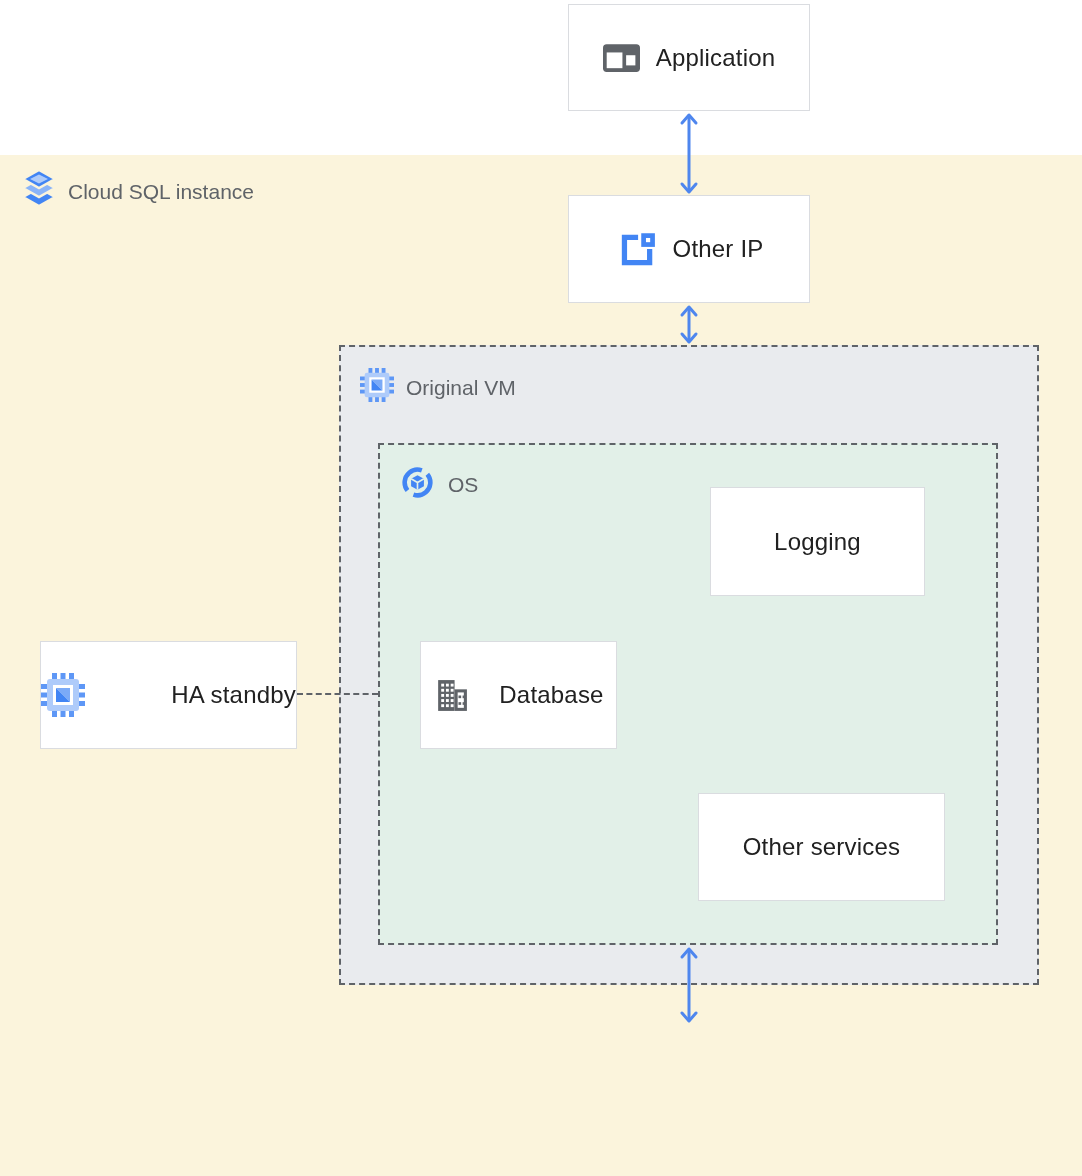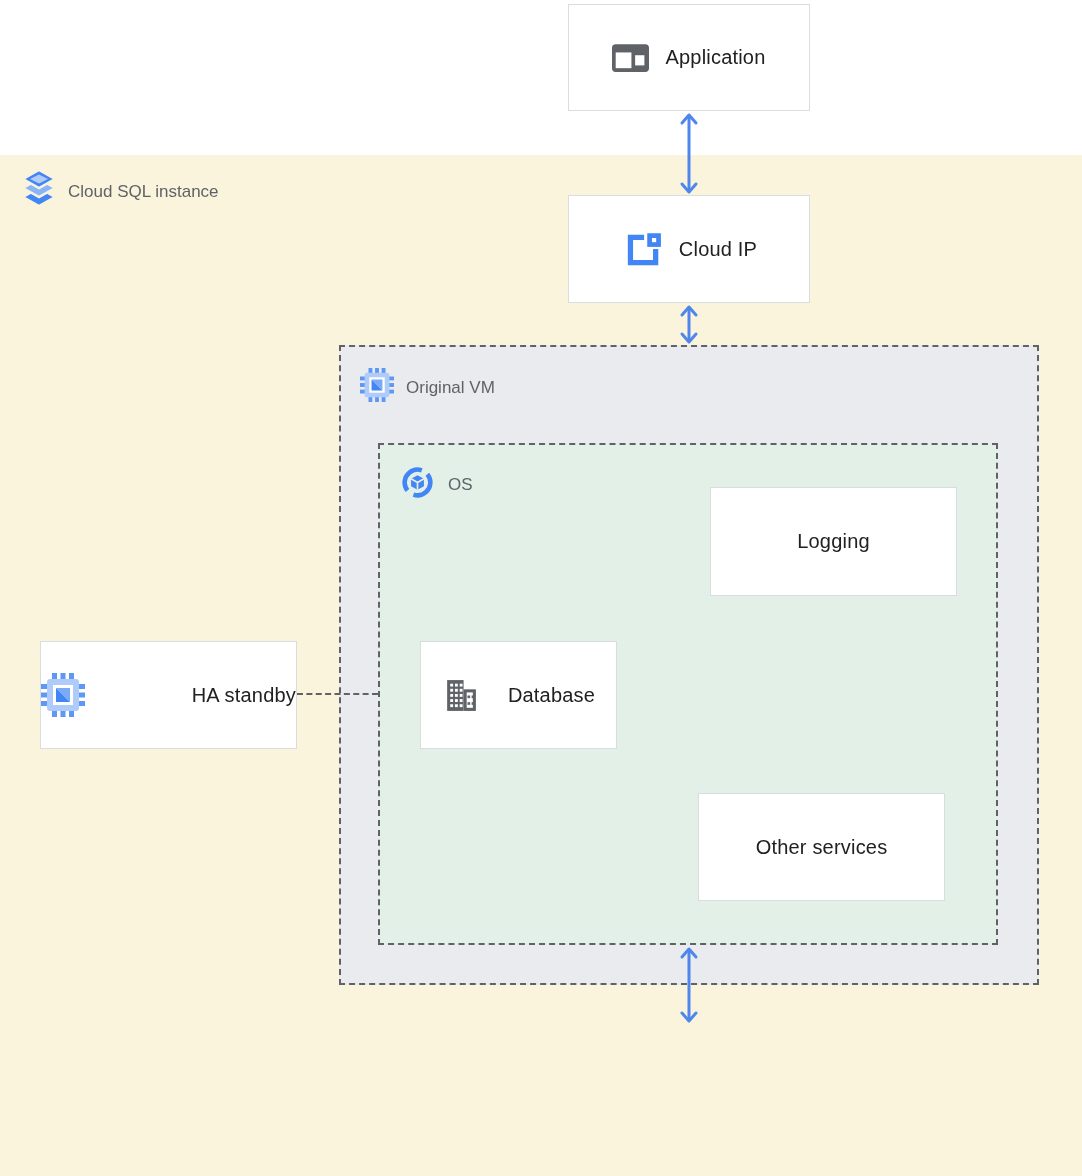--- a/index.html
+++ b/index.html
@@ -7,34 +7,34 @@
     position:relative;width:1082px;height:1176px;overflow:hidden;
     font-family:"Liberation Sans","DejaVu Sans",sans-serif;background:#ffffff;
   }
   .instance-band{position:absolute;left:0;top:155px;width:1082px;height:1021px;background:#FBF4DC;}
   .region{position:absolute;border:2px dashed #5F6368;box-sizing:border-box;}
   .region-vm{left:339px;top:345px;width:700px;height:640px;background:#E9EBEE;}
   .region-os{left:378px;top:443px;width:620px;height:502px;background:#E2F0E8;}
   .node{
     position:absolute;background:#fff;border:1px solid #DADCE0;box-sizing:border-box;
     display:flex;align-items:center;justify-content:center;
-    font-size:20px;color:#212121;letter-spacing:0.2px;
+    font-size:24px;color:#212121;letter-spacing:0.2px;
   }
   .node .icon{flex:0 0 auto;display:flex;}
   .node .gap{margin-left:16px;}
   .node-application{left:568px;top:4px;width:242px;height:107px;}
   .node-static-ip{left:568px;top:195px;width:242px;height:108px;}
-  .node-logging{left:710px;top:487px;width:247px;height:109px;text-align:center;}
+  .node-logging{left:710px;top:487px;width:215px;height:109px;text-align:center;}
   .node-database{left:420px;top:641px;width:197px;height:108px;gap:13px;}
   .node-monitoring{left:710px;top:641px;width:247px;height:108px;}
   .node-other{left:698px;top:793px;width:247px;height:108px;}
   .node-ha{left:40px;top:641px;width:257px;height:108px;justify-content:space-between;}
   .node-pd{left:568px;top:1024px;width:242px;height:111px;}
   .node-pd .pd-text{width:112px;line-height:27px;margin-left:20px;}
-  .region-label{position:absolute;display:flex;align-items:center;color:#5F6368;font-size:17px;}
+  .region-label{position:absolute;display:flex;align-items:center;color:#5F6368;font-size:21px;}
   .label-sql{left:23px;top:167px;gap:13px;}
   .label-vm{left:360px;top:368px;gap:12px;}
   .label-os{left:401px;top:466px;gap:14px;}
   .connector{position:absolute;left:297px;top:693px;width:81px;height:0;border-top:2px dashed #5F6368;}
   .arrow{position:absolute;left:679px;}
   .arrow line,.arrow path{stroke:#4E86EE;stroke-width:3;fill:none;stroke-linecap:round;stroke-linejoin:round;}
   .a1{top:112px;} .a2{top:304px;} .a3{top:946px;}
 </style>
 </head>
 <body>
@@ -108,21 +108,21 @@
   </div>
 
   <div class="node node-static-ip">
     <span class="icon">
       <svg viewBox="0 0 40 40" width="42" height="42">
         <path d="M22,9 H9 V33 H33 V20" fill="none" stroke="#4285F4" stroke-width="5"></path>
         <rect x="25" y="5" width="13" height="13" fill="#4285F4"></rect>
         <rect x="29.5" y="9.5" width="4" height="4" fill="#ffffff"></rect>
       </svg>
     </span>
-    <span class="gap">Cloud IP</span>
+    <span class="gap">Other IP</span>
   </div>
 
   <div class="node node-logging">
     <span>Logging</span>
   </div>
 
   <div class="node node-database">
     <span class="icon">
       <svg viewBox="0 0 36 36" width="37" height="37">
         <rect x="5" y="3" width="16" height="30" fill="#5F6368"></rect>

